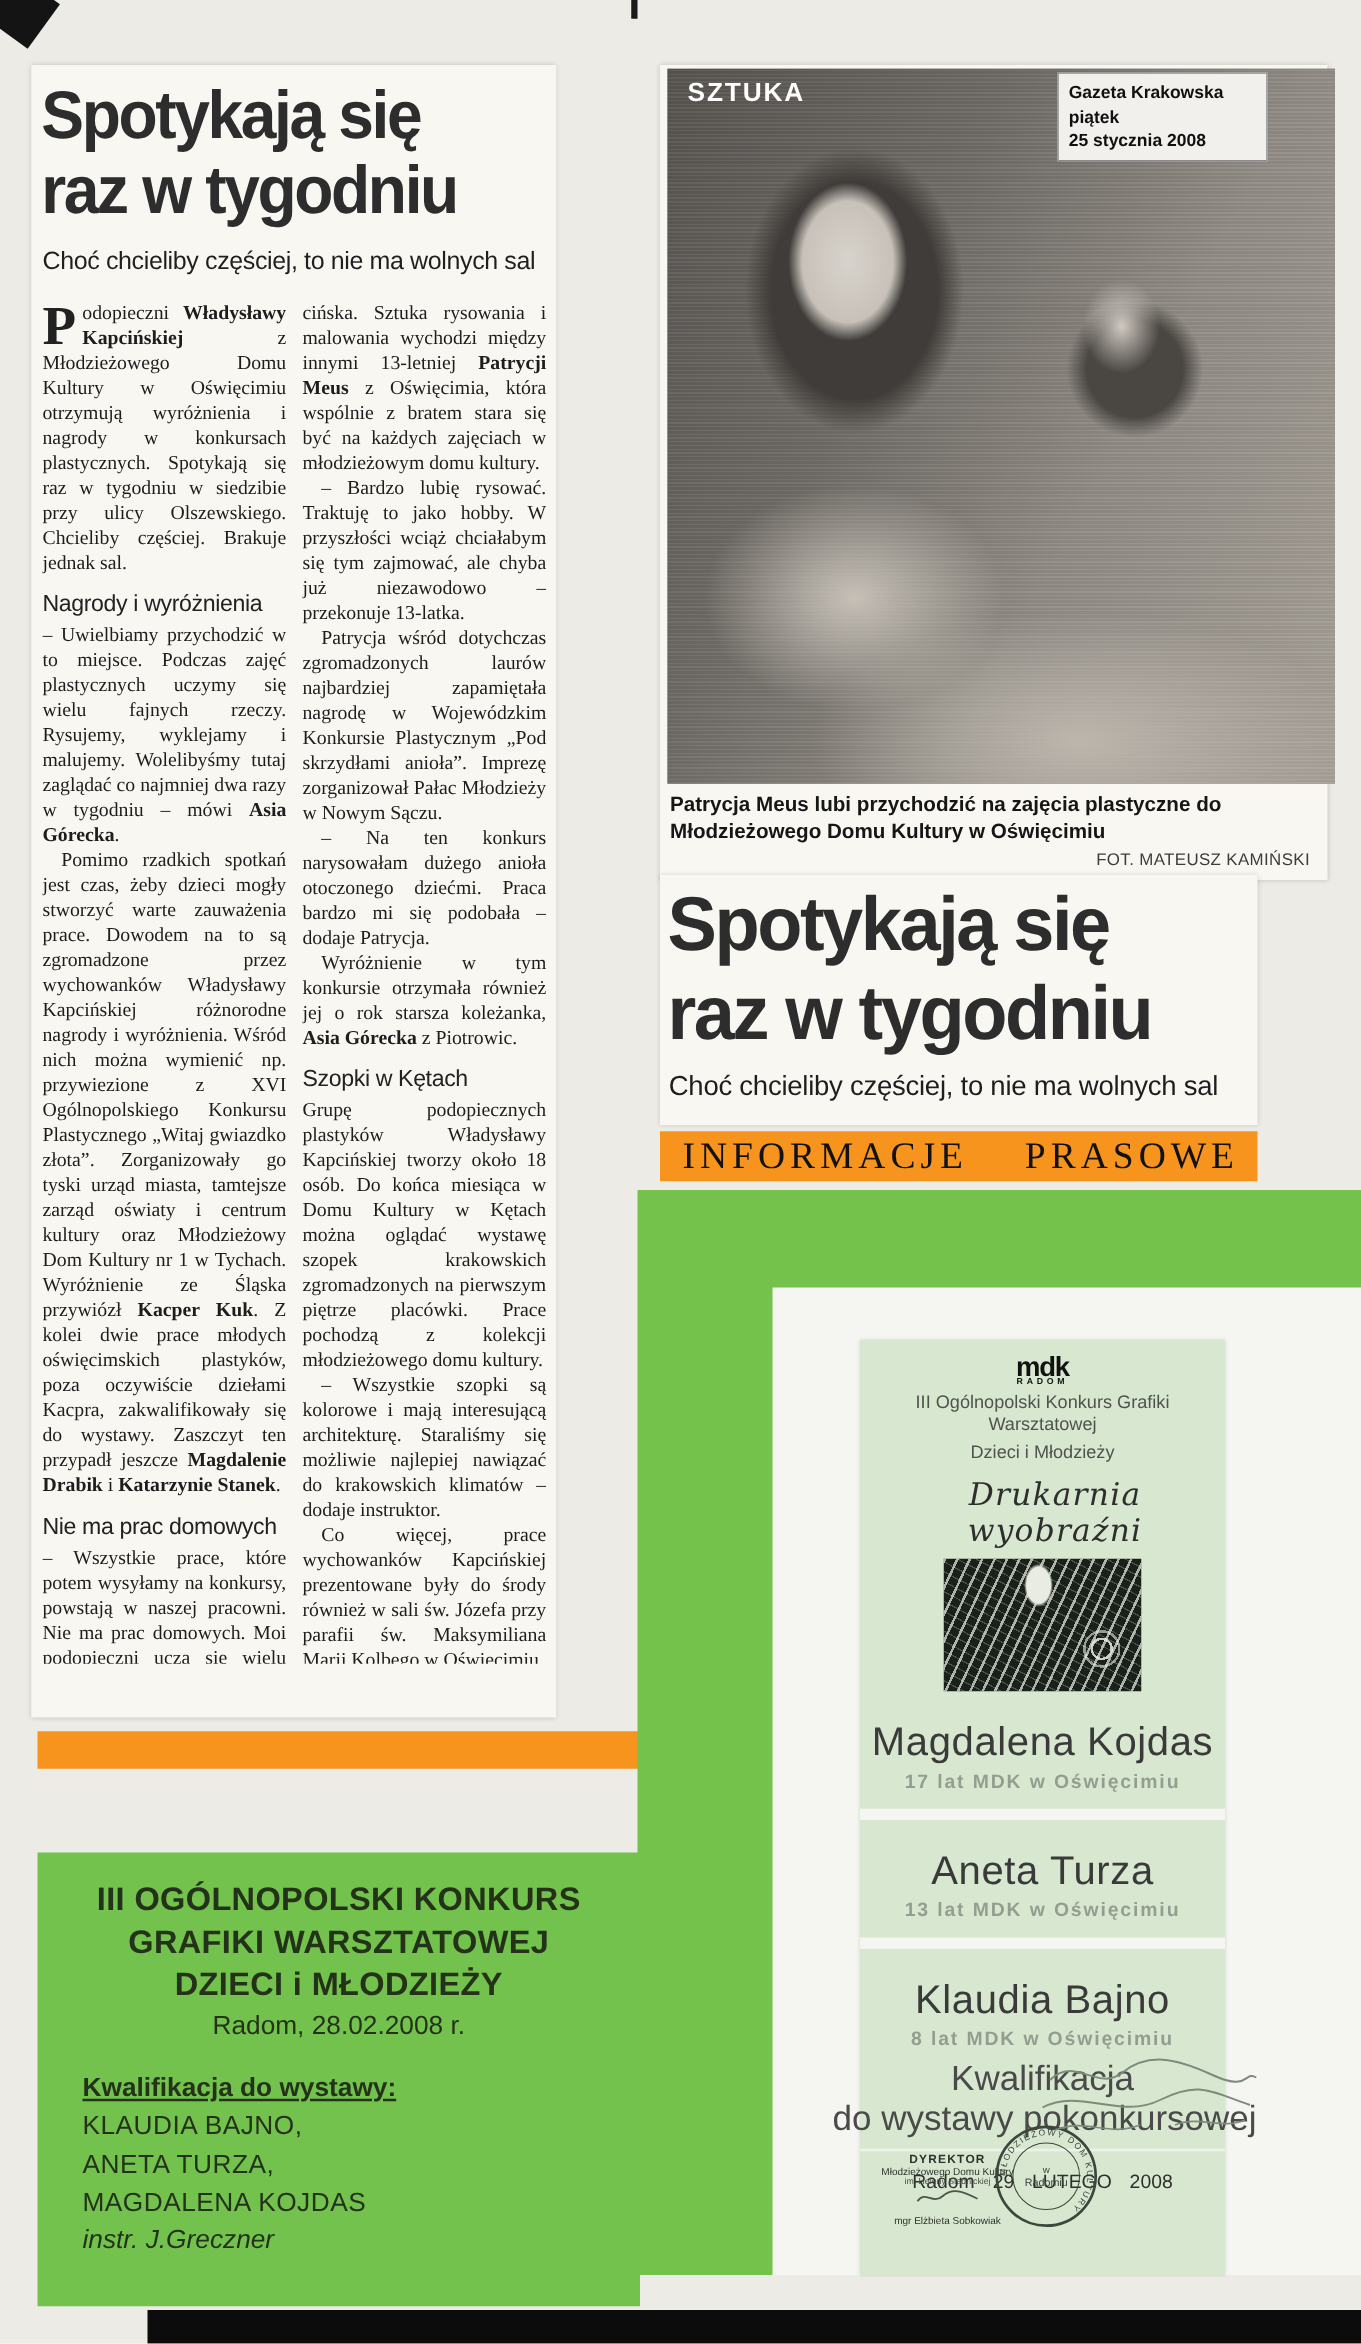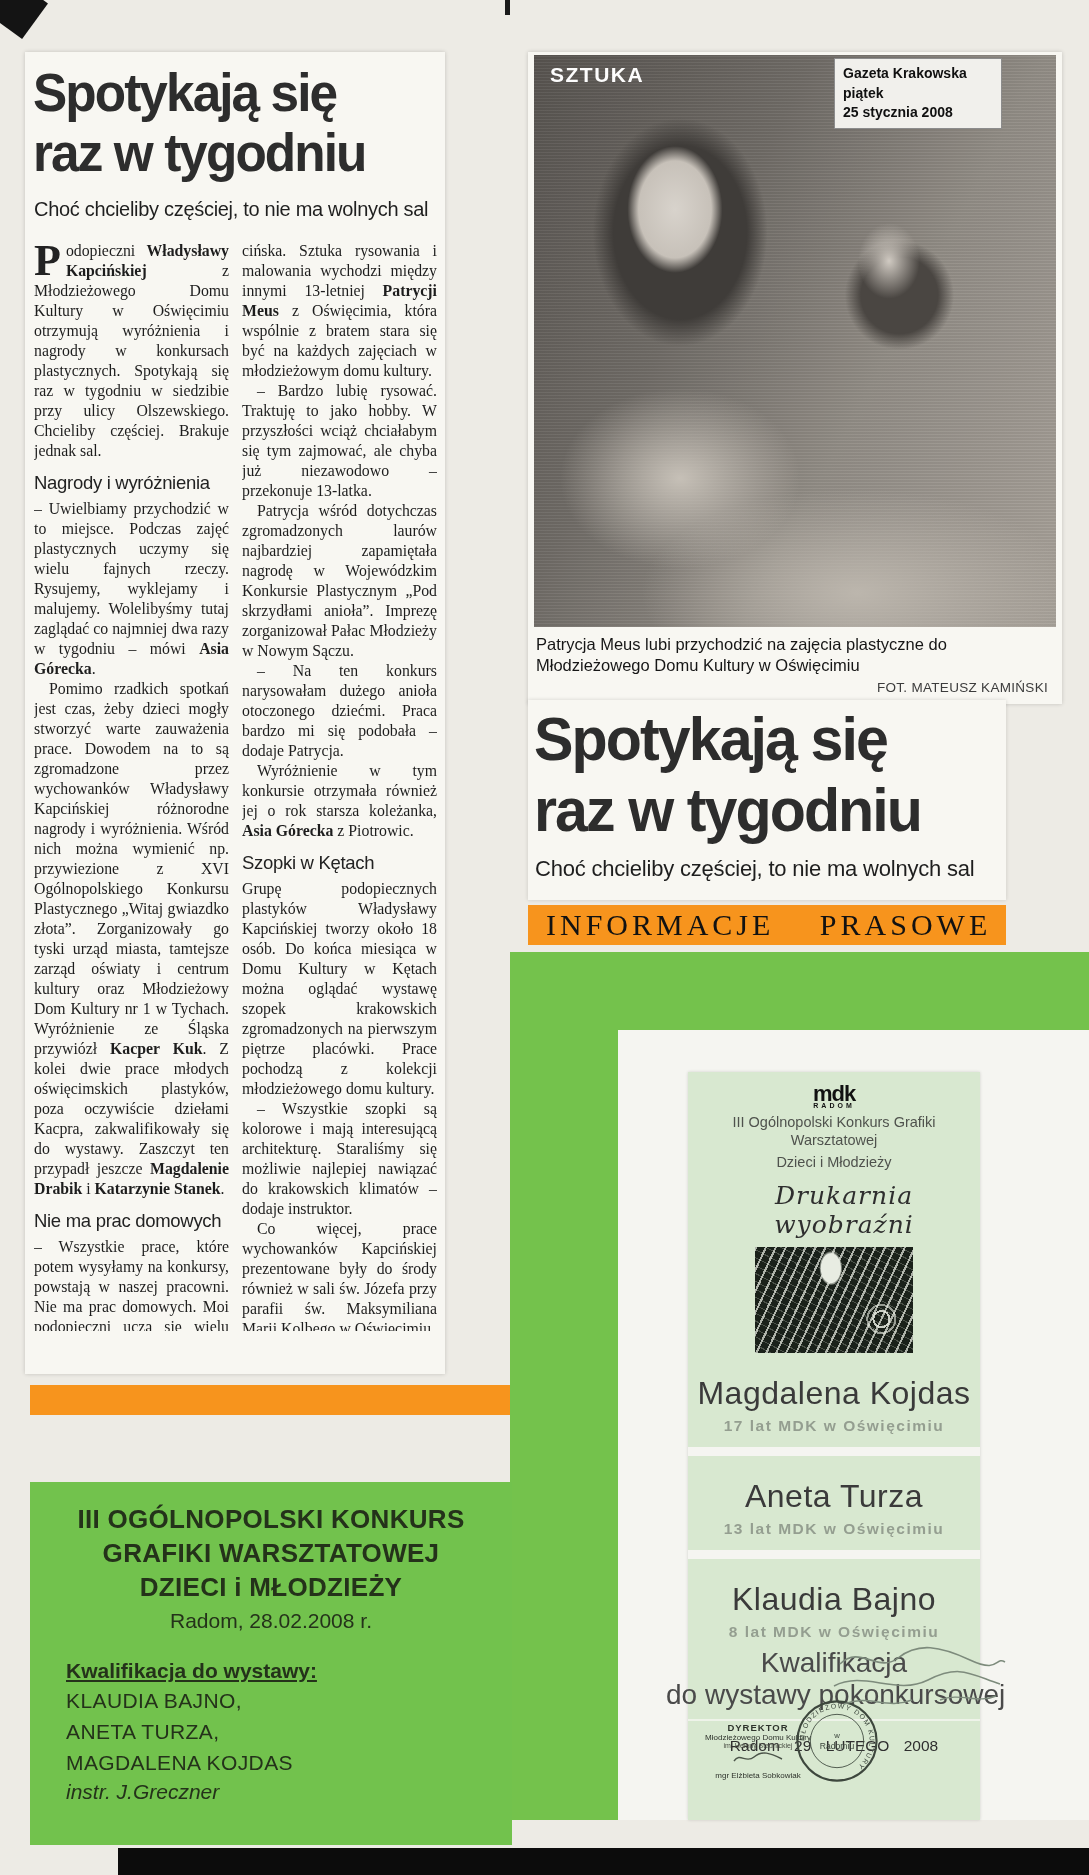--- a/index.html
+++ b/index.html
@@ -29,26 +29,26 @@
               box-shadow:0 0 4px rgba(0,0,0,.18);}
   .photo{position:absolute;left:6px;top:3px;width:522px;height:572px;background-color:#8a857f;
     background-image:
       radial-gradient(ellipse 66px 88px at 27% 27%, #d8d3cc 0%, #c7c1b9 55%, rgba(120,115,110,0) 72%),
       radial-gradient(ellipse 115px 150px at 28% 31%, #3f3c39 58%, rgba(61,58,56,0) 76%),
       radial-gradient(ellipse 44px 54px at 68% 36%, #d0cac2 0%, rgba(130,125,120,0) 70%),
       radial-gradient(ellipse 70px 70px at 70% 42%, #4a4642 55%, rgba(70,66,62,0) 78%),
       radial-gradient(ellipse 160px 120px at 28% 74%, #c6c0b7 0%, rgba(140,135,128,0) 75%),
       radial-gradient(ellipse 270px 130px at 62% 94%, #bcb6ad 0%, rgba(150,144,136,0) 80%),
       repeating-linear-gradient(0deg, rgba(255,255,255,.05) 0 1px, rgba(0,0,0,.04) 1px 3px),
-      linear-gradient(118deg,#57534f 0%,#6f6b66 34%,#918c85 62%,#a7a199 100%);}
+      linear-gradient(118deg,#57534f 0%,#6f6b66 34%,#918c85 62%,#a7a199 100%); padding-left: 12px;}
   .sztuka{position:absolute;left:16px;top:8px;color:#fdfdfd;font-weight:700;font-size:21px;letter-spacing:1.5px;}
   .gazeta-box{position:absolute;right:54px;top:3px;width:150px;background:#f1f0ec;border:1px solid #8c8c8c;
               padding:5px 8px;color:#101010;font-weight:700;font-size:14px;line-height:19.5px;}
   .photo-caption{position:absolute;left:8px;top:582px;width:512px;font-size:16.5px;line-height:21px;
-                 font-weight:400;color:#161616;}
+                 font-weight:700;color:#161616;}
   .photo-credit{position:absolute;right:14px;top:628px;font-size:13.5px;color:#3c3c3c;font-weight:500;letter-spacing:.3px;}
   
   .headline2-clip{position:absolute;left:528px;top:700px;width:478px;height:200px;background:#f8f7f2;
                   box-shadow:0 0 4px rgba(0,0,0,.15);}
   .hl2{margin:4px 0 0 6px;}
   .hl2-line{display:block;font-size:61px;line-height:71px;font-weight:700;color:#2d2d2d;
             letter-spacing:-2px;transform:scaleX(.97);transform-origin:left;white-space:nowrap;}
   .subtitle2{margin:10px 0 0 7px;font-size:22px;font-weight:500;color:#1e1e1e;letter-spacing:-.2px;}
   
   .press-banner{position:absolute;left:528px;top:905px;width:478px;height:40px;background:#f7941d;

